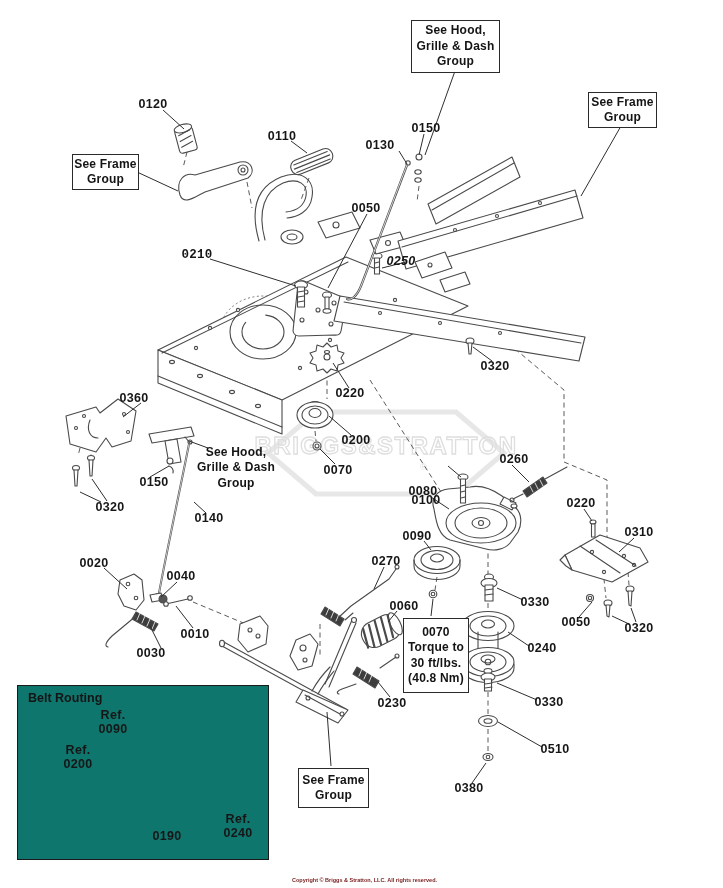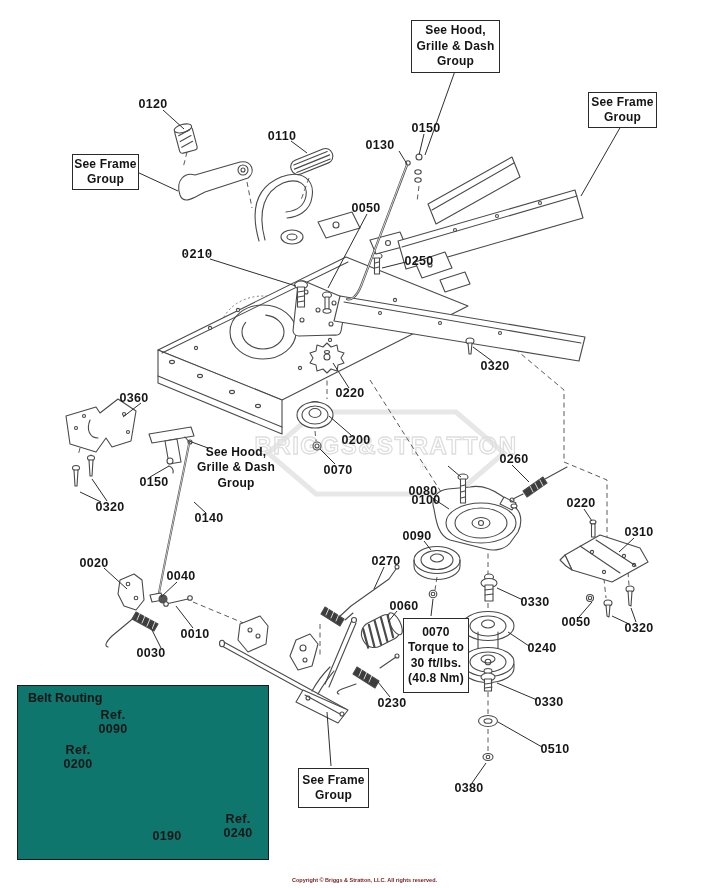--- a/index.html
+++ b/index.html
@@ -411,21 +411,21 @@
     </div>
     <div class="plabel" style="left: 426px; top: 128px;">
       <div>0150</div>
     </div>
     <div class="plabel" style="left: 366px; top: 208px;">
       <div>0050</div>
     </div>
     <div class="plabel" style="left: 197px; top: 255px; font-family: Liberation Mono, monospace;">
       <div>0210</div>
     </div>
-    <div class="plabel" style="left: 419px; top: 261px;">
+    <div class="plabel" style="left: 401px; top: 261px; font-style: italic;">
       <div>0250</div>
     </div>
     <div class="plabel" style="left: 495px; top: 366px;">
       <div>0320</div>
     </div>
     <div class="plabel" style="left: 350px; top: 393px;">
       <div>0220</div>
     </div>
     <div class="plabel" style="left: 356px; top: 440px;">
       <div>0200</div>

